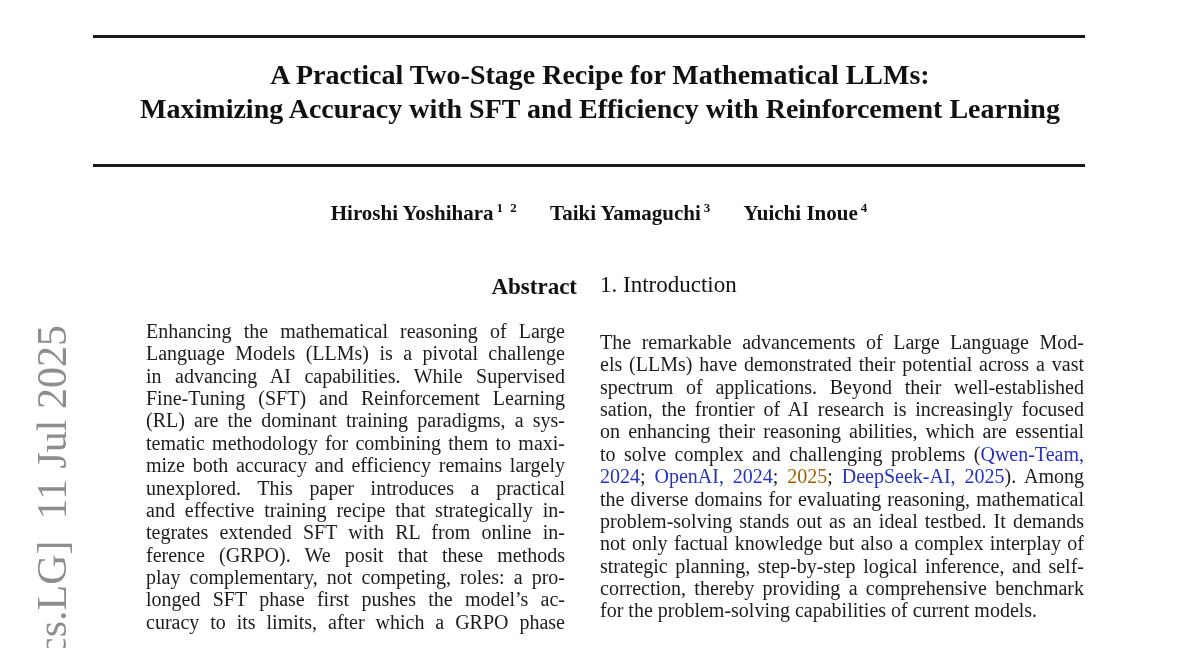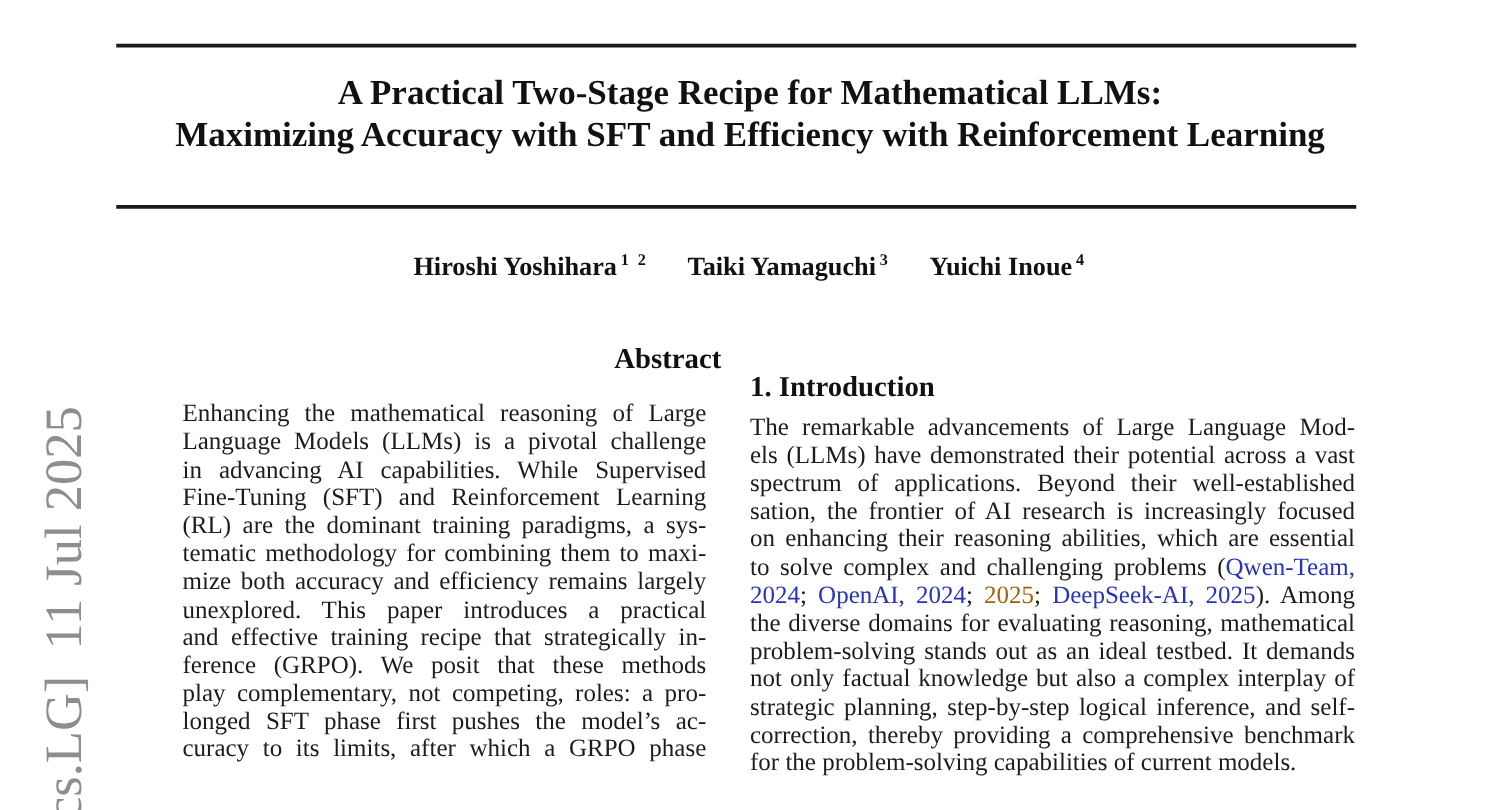--- a/index.html
+++ b/index.html
@@ -63,23 +63,22 @@
     text-align: right;
     font-size: 23px;
     font-weight: bold;
     color: #111;
   }
   .intro-heading {
     position: absolute;
     left: 600px;
     top: 272px;
     font-size: 23px;
-    font-weight: bold;
+    font-weight: normal;
     color: #111;
-    margin-top: 25px;
   }
 
   .col-body {
     position: absolute;
     top: 320px;
     font-size: 20px;
     line-height: 22.36px;
     color: #1c1c1c;
   }
   .abs-body   { left: 146px; width: 419px; }
@@ -136,20 +135,21 @@
   <div class="col-body abs-body">
       <div class="pline">Enhancing the mathematical reasoning of Large</div>
       <div class="pline">Language Models (LLMs) is a pivotal challenge</div>
       <div class="pline">in advancing AI capabilities. While Supervised</div>
       <div class="pline">Fine-Tuning (SFT) and Reinforcement Learning</div>
       <div class="pline">(RL) are the dominant training paradigms, a sys-</div>
       <div class="pline">tematic methodology for combining them to maxi-</div>
       <div class="pline">mize both accuracy and efficiency remains largely</div>
       <div class="pline">unexplored. This paper introduces a practical</div>
       <div class="pline">and effective training recipe that strategically in-</div>
+      <div class="pline">tegrates extended SFT with RL from online in-</div>
       <div class="pline">ference (GRPO). We posit that these methods</div>
       <div class="pline">play complementary, not competing, roles: a pro-</div>
       <div class="pline">longed SFT phase first pushes the model’s ac-</div>
       <div class="pline">curacy to its limits, after which a GRPO phase</div>
     </div>
 
   <div class="intro-heading">1. Introduction</div>
 
   <div class="col-body intro-body">
       <div class="pline">The remarkable advancements of Large Language Mod-</div>

